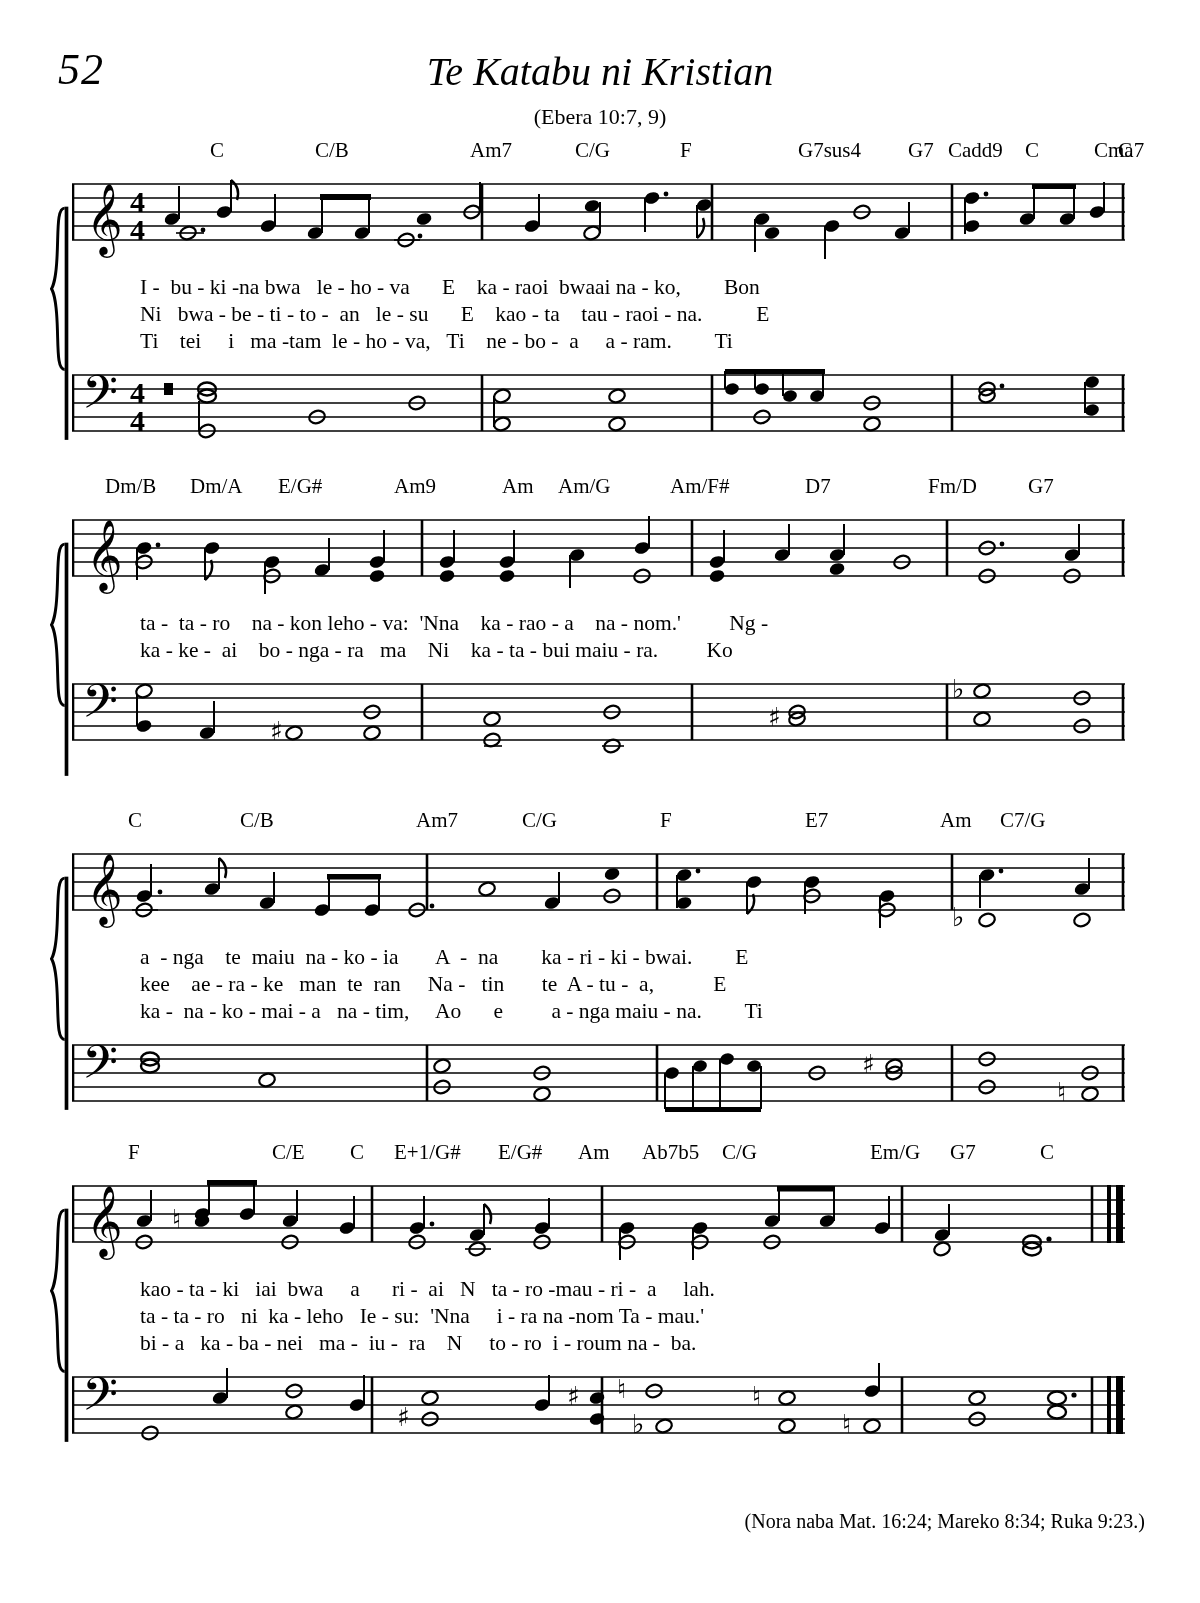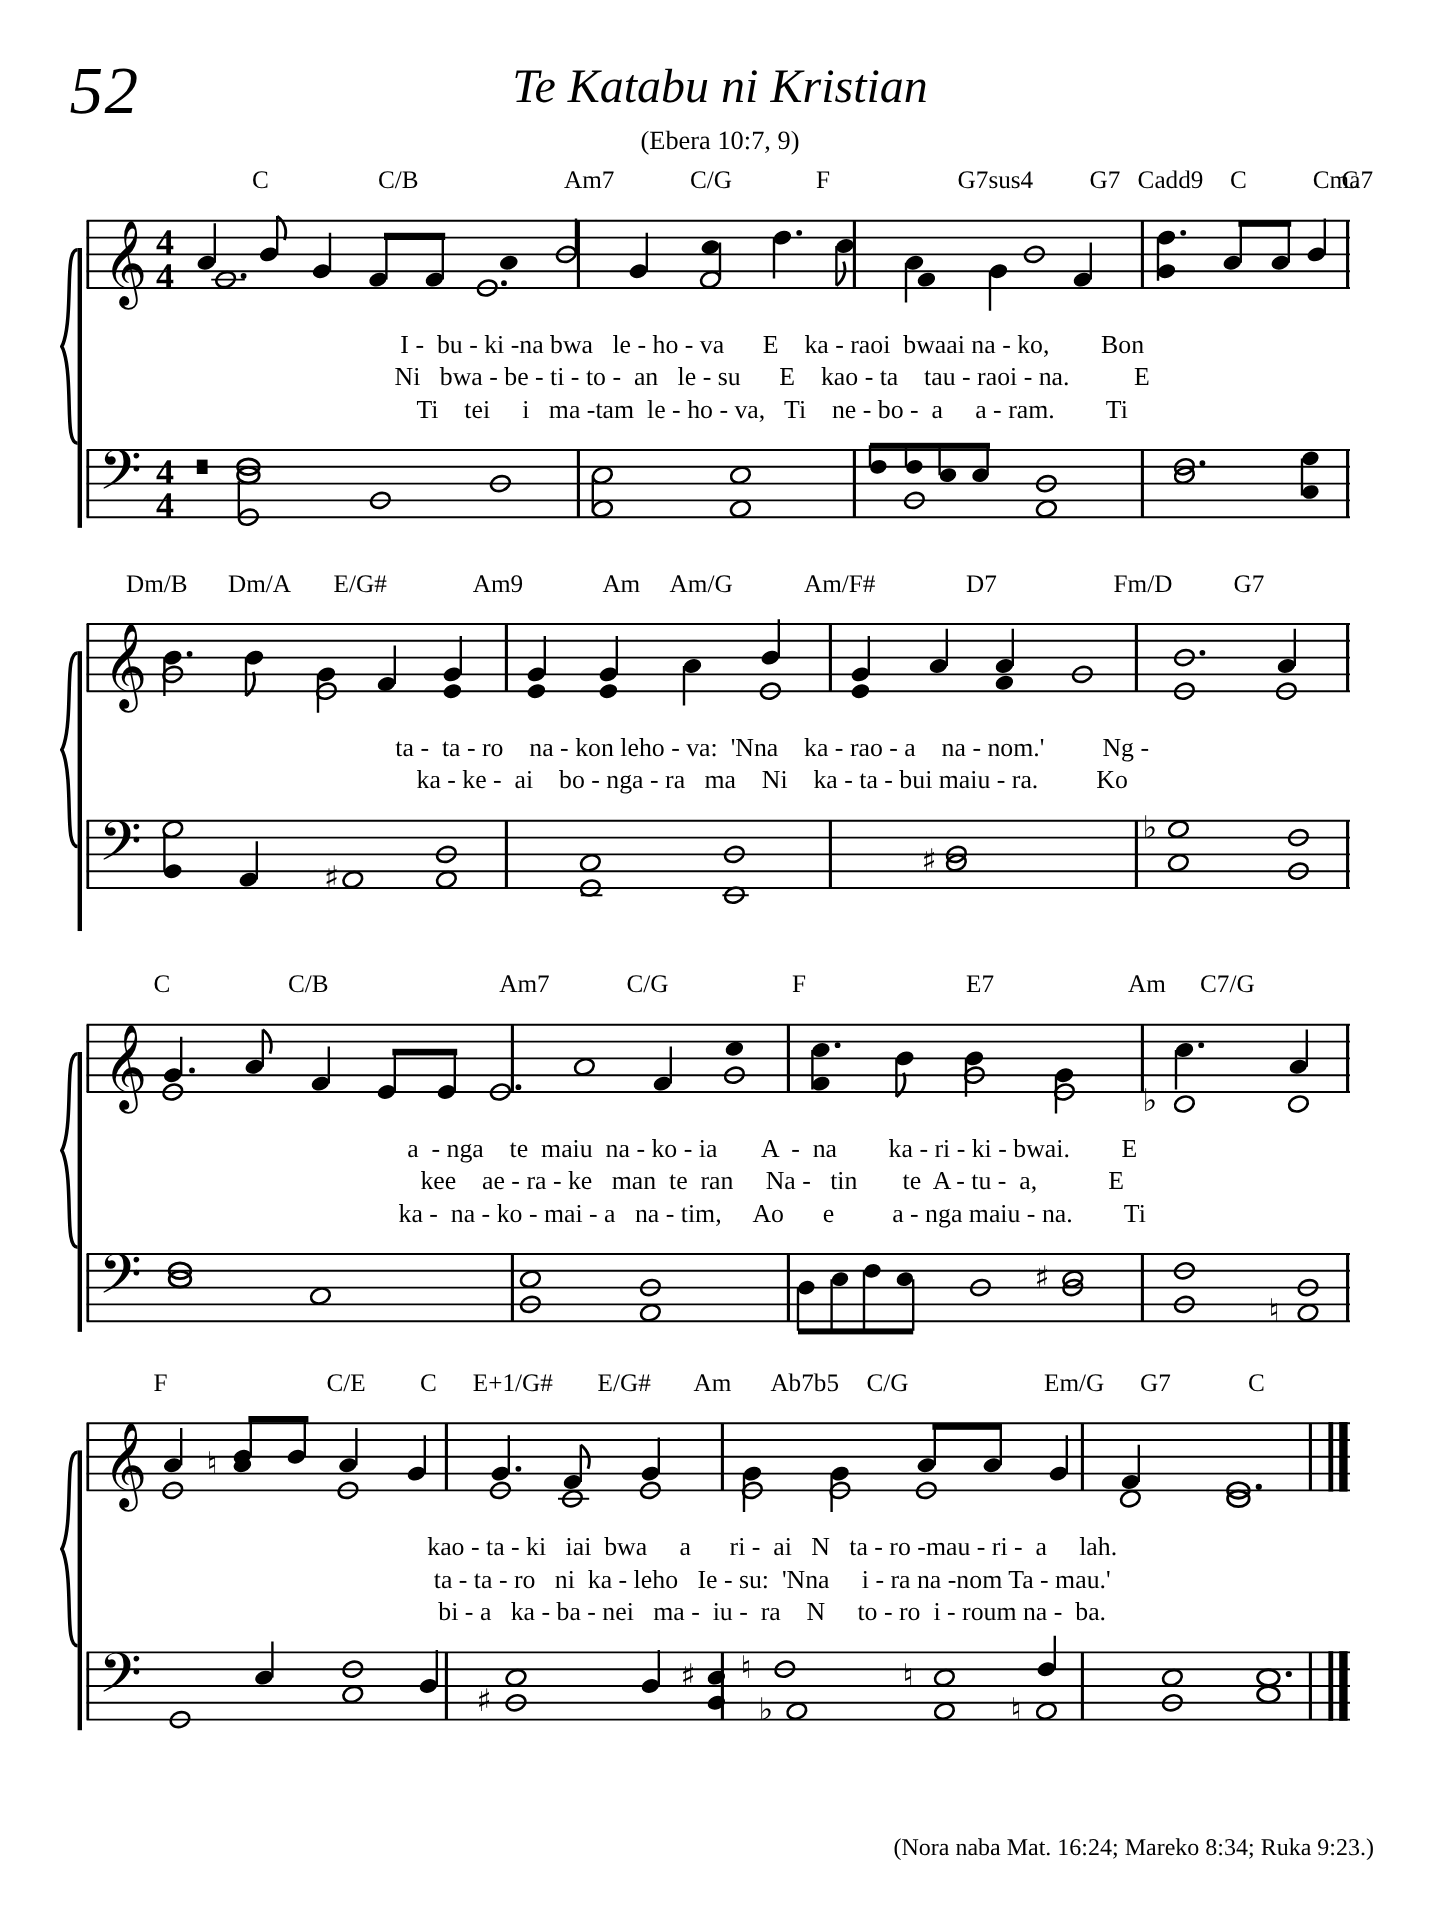--- a/index.html
+++ b/index.html
@@ -19,21 +19,21 @@
     position: relative;
     width: 1200px;
     height: 1603px;
   }
 
   
   .hymn-number {
     position: absolute;
     left: 58px;
     top: 44px;
-    font-size: 56px;
+    font-size: 44px;
     font-style: italic;
     font-family: "Liberation Serif", serif;
     letter-spacing: 1px;
   }
   .hymn-title {
     position: absolute;
     left: 0;
     top: 48px;
     width: 1200px;
     text-align: center;
@@ -51,21 +51,20 @@
     font-family: "Liberation Serif", serif;
   }
   .footnote {
     position: absolute;
     left: 0;
     top: 1510px;
     width: 1145px;
     text-align: right;
     font-size: 20px;
     font-family: "Liberation Serif", serif;
-    margin-top: 19px;
   }
 
   
   .system {
     position: absolute;
     left: 50px;
     width: 1075px;
   }
   .chordrow {
     position: relative;
@@ -105,21 +104,20 @@
     margin-left: 22px;
     width: 1053px;
     font-family: "Liberation Serif", serif;
     font-size: 21.5px;
     line-height: 27px;
   }
   .lyricline {
     display: block;
     white-space: pre;
     padding-left: 46px;
-    text-align: center;
   }
 </style>
 </head>
 <body>
 
 <div class="page">
 
   <div class="hymn-number">52</div>
   <div class="hymn-title">Te Katabu ni Kristian</div>
   <div class="hymn-subtitle">(Ebera 10:7, 9)</div>

